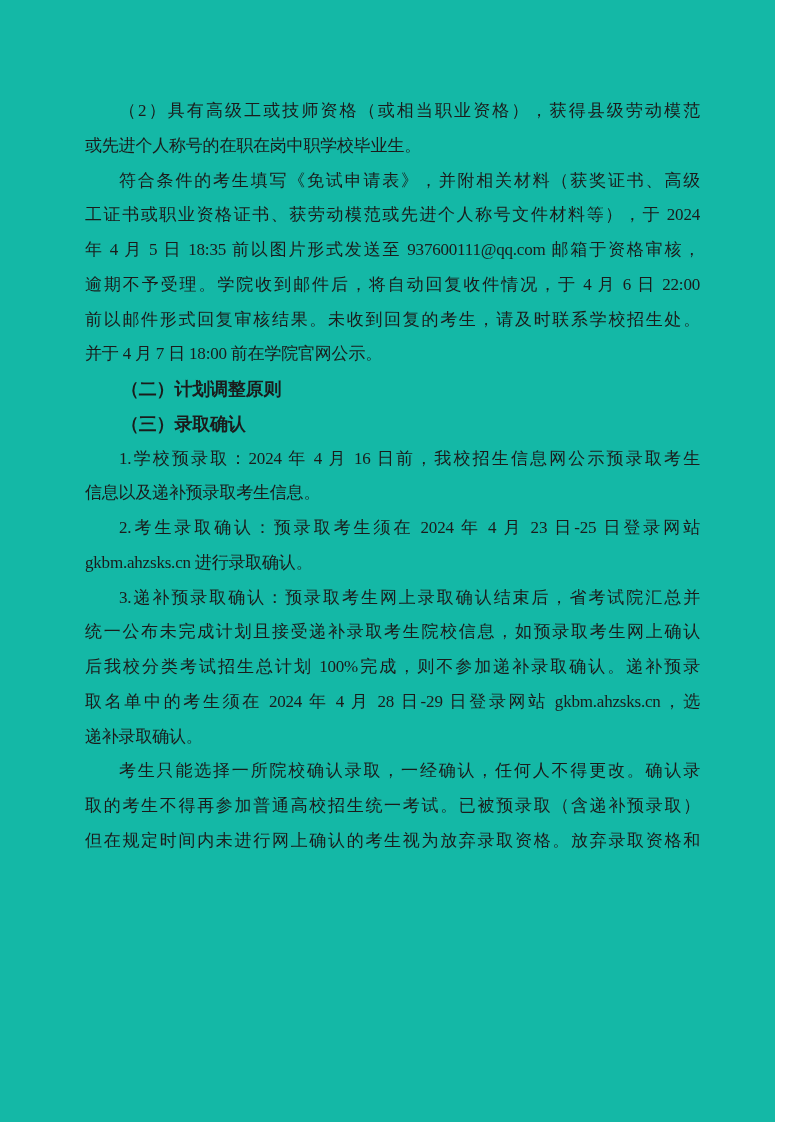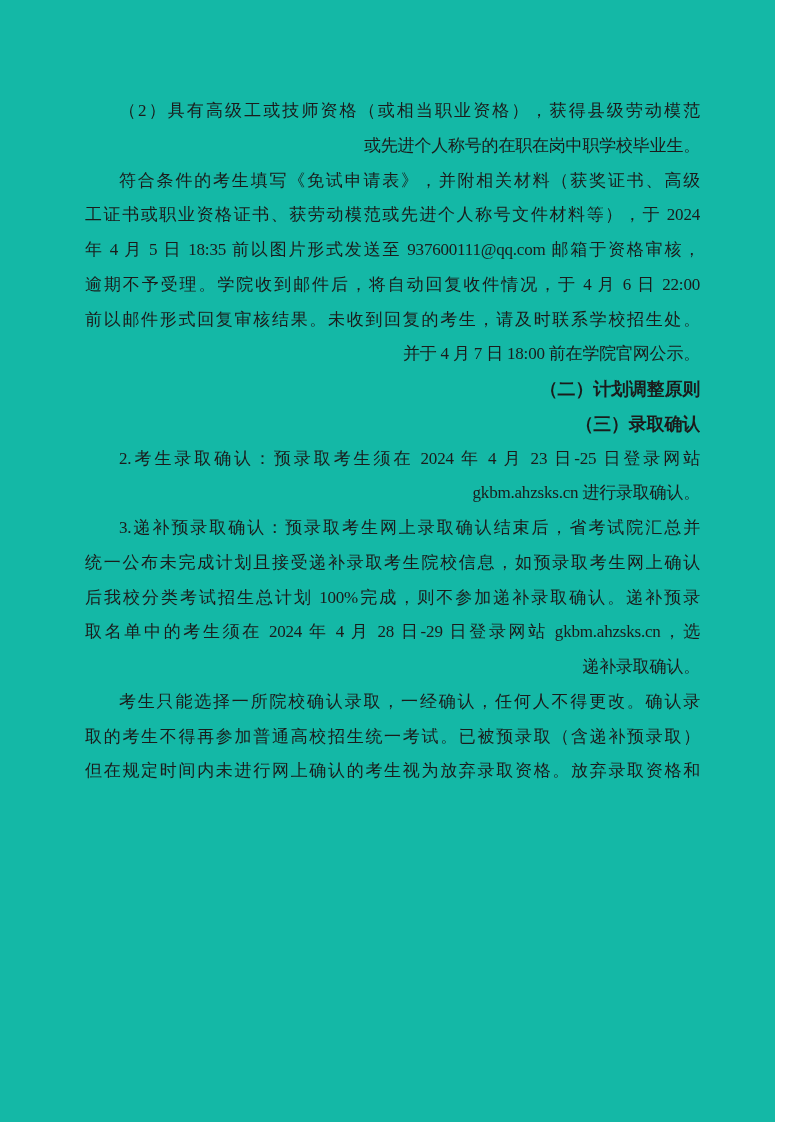--- a/index.html
+++ b/index.html
@@ -22,21 +22,21 @@
     width: 615px;
     color: #1b1b1b;
   }
   .line {
     height: 34.75px;
     line-height: 34.75px;
     font-size: 17px;
     letter-spacing: -0.2px;
     white-space: normal;
     overflow: hidden;
-    text-align: right;
+    text-align: left;
   }
   .line.fill {
     text-align: justify;
     text-align-last: justify;
   }
   .line.indent {
     text-indent: 2em;
   }
   .line.heading {
     font-weight: 700;
@@ -66,20 +66,24 @@
 
     <div class="para">
       <div class="line heading indent">（二）计划调整原则</div>
     </div>
 
 
     <div class="para">
       <div class="line heading indent">（三）录取确认</div>
     </div>
 
+    <div class="para">
+      <div class="line indent fill">1.学校预录取：2024 年 4 月 16 日前，我校招生信息网公示预录取考生</div>
+      <div class="line">信息以及递补预录取考生信息。</div>
+    </div>
 
     <div class="para">
       <div class="line indent fill">2.考生录取确认：预录取考生须在 2024 年 4 月 23 日-25 日登录网站</div>
       <div class="line">gkbm.ahzsks.cn 进行录取确认。</div>
     </div>
 
     <div class="para">
       <div class="line indent fill">3.递补预录取确认：预录取考生网上录取确认结束后，省考试院汇总并</div>
       <div class="line fill">统一公布未完成计划且接受递补录取考生院校信息，如预录取考生网上确认</div>
       <div class="line fill">后我校分类考试招生总计划 100%完成，则不参加递补录取确认。递补预录</div>

